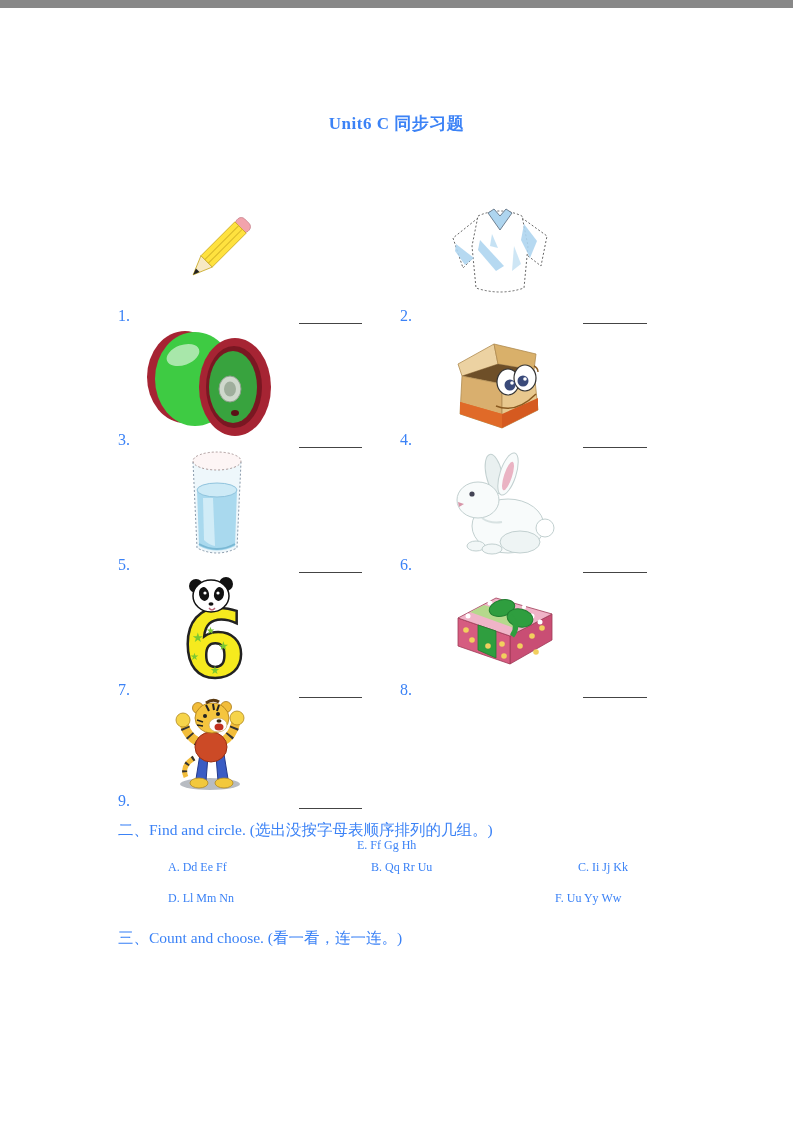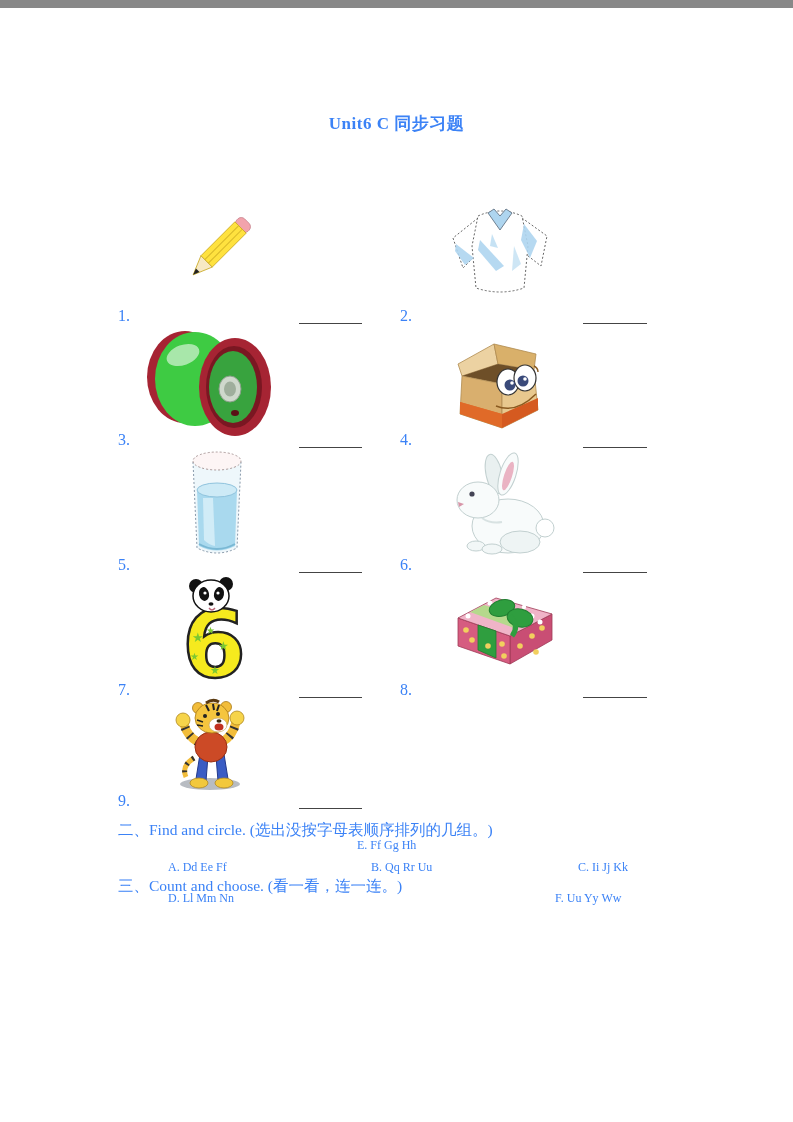--- a/index.html
+++ b/index.html
@@ -8,21 +8,21 @@
     margin:8px auto;overflow:hidden;
     font-family:"Liberation Serif","DejaVu Serif",serif;color:#3b82f6;
   }
   .title{
     position:absolute;top:104px;left:0;width:793px;text-align:center;
     font-size:17px;font-weight:bold;letter-spacing:0.5px;
   }
   .heading{position:absolute;left:118px;font-size:15.5px;white-space:nowrap;}
   .h-s1{top:150px;}
   .h-s2{top:812px;text-align:center;}
-  .h-s3{top:868px;}
+  .h-s3{top:920px;}
   .num{position:absolute;font-size:16px;white-space:nowrap;}
   .num-left{left:118px;}
   .num-right{left:400px;}
   .r1{top:299px;} .r2{top:423px;} .r3{top:548px;} .r4{top:673px;} .r5{top:784px;}
   .blank{position:absolute;height:16px;border-bottom:1.5px solid #444;}
   .blank-left{left:299px;width:63px;}
   .blank-right{left:583px;width:64px;}
   .pic{position:absolute;}
   .pic svg{width:100%;height:100%;display:block;}
   .img-1{left:186px;top:200px;width:68px;height:88px;}

